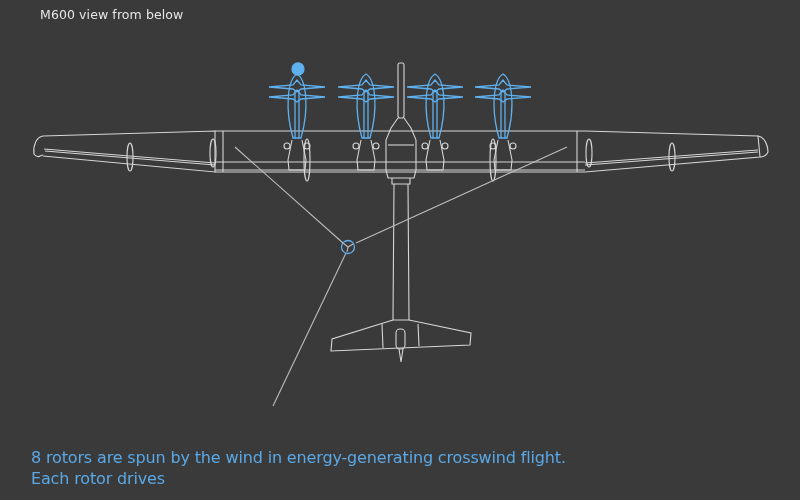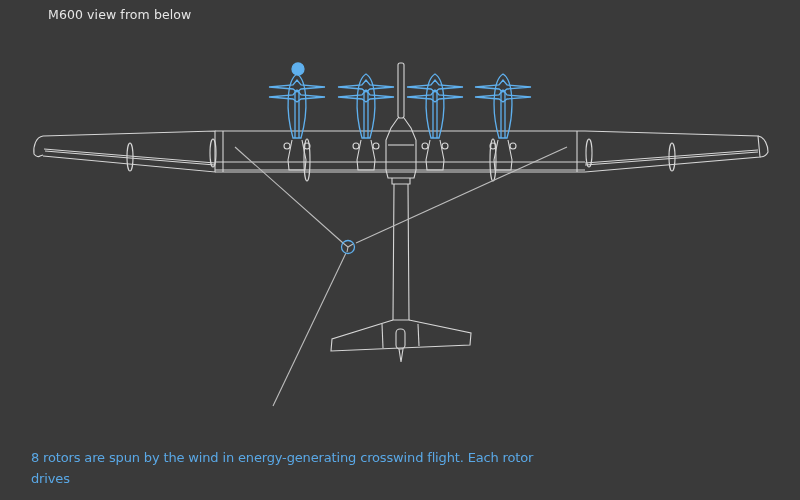--- a/index.html
+++ b/index.html
@@ -3,26 +3,26 @@
   <meta charset="utf-8">
   <style>
     html, body { margin:0; padding:0; }
     body {
       width:800px; height:500px; overflow:hidden;
       background:#3a3a3a;
       font-family:"DejaVu Sans", "Liberation Sans", sans-serif;
       position:relative;
     }
     .title {
-      position:absolute; left:48px; top:7px;
+      position:absolute; left:40px; top:7px;
       color:#e6e6e6; font-size:12.5px; letter-spacing:0.1px;
     }
     .caption {
       position:absolute; left:31px; top:447px; width:540px;
-      color:#5aa8e6; font-size:13px; line-height:21px; letter-spacing:-0.15px;
+      color:#5aa8e6; font-size:16px; line-height:21px; letter-spacing:-0.15px;
     }
     svg.diagram { position:absolute; left:0; top:0; }
     .w { stroke:#d6d6d6; stroke-width:1.1; fill:none; }
     .b { stroke:#5fb0ee; stroke-width:1.3; fill:none; }
     .bf { stroke:#5fb0ee; stroke-width:1.3; fill:#5fb0ee; }
     .tether { stroke:#bdbdbd; stroke-width:1.1; fill:none; }
   </style>
 </head>
 <body>
 

